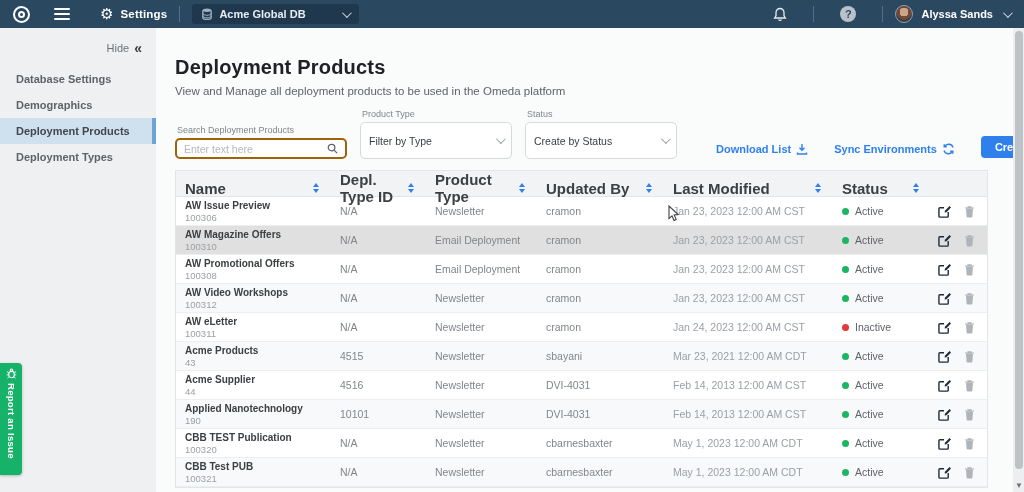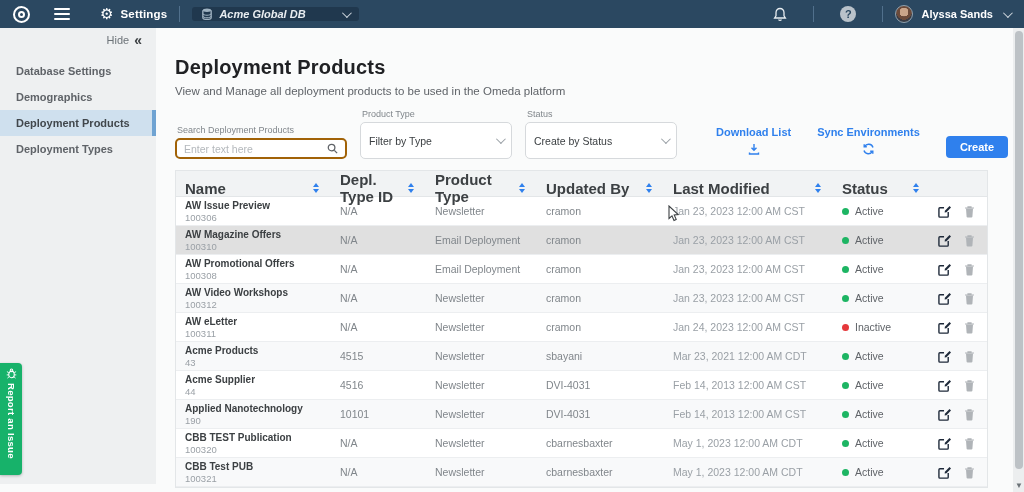--- a/index.html
+++ b/index.html
@@ -7,32 +7,32 @@
 
   
   .topbar { position:absolute; top:0; left:0; width:1024px; height:28px; background:#2b4861; display:flex; align-items:center; color:#fff; z-index:30; }
   .logo { width:17px; height:17px; border:2px solid #fff; border-radius:50%; margin-left:13px; display:flex; align-items:center; justify-content:center; }
   .logo .inner { width:7px; height:7px; border:2px solid #fff; border-radius:50%; }
   .hamburger { margin-left:24px; display:flex; flex-direction:column; gap:3px; cursor:pointer; }
   .hamburger span { width:16px; height:2px; background:#fff; border-radius:1px; }
   .gear { margin-left:30px; font-size:15px; color:#fff; }
   .tb-label { font-size:11.5px; font-weight:bold; margin-left:7px; letter-spacing:.2px; }
   .tb-divider { width:1px; height:16px; background:#51708c; margin:0 12px; }
-  .db-chip { background:#20384e; height:14px; border-radius:3px; display:flex; align-items:center; padding:0 10px; min-width:130px; cursor:pointer;font-style:italic; }
+  .db-chip { background:#20384e; height:20px; border-radius:3px; display:flex; align-items:center; padding:0 10px; min-width:130px; cursor:pointer; }
   .db-icon { width:10px; margin-right:7px; }
   .db-chip .chev { margin-left:36px; }
   .chev { width:7px; height:7px; border-right:1.5px solid #cdd6de; border-bottom:1.5px solid #cdd6de; transform:rotate(45deg) translateY(-2px); display:inline-block; }
   .tb-right { margin-left:auto; display:flex; align-items:center; margin-right:14px; }
   .bell { width:14px; height:15px; margin-right:14px; }
   .help-circle { width:16px; height:16px; border-radius:50%; background:#b9c2ca; color:#2b4861; font-size:11px; font-weight:bold; display:flex; align-items:center; justify-content:center; margin:0 14px; }
   .avatar { width:18px; height:18px; border-radius:50%; background:radial-gradient(circle at 50% 38%, #caa58a 0 34%, #6b4a3a 35% 60%, #3a3c44 61%); border:1px solid #8fa0ad; margin-right:8px; }
   .user-name { font-size:11px; font-weight:bold; margin-right:10px; }
 
   
-  .sidebar { position:absolute; top:20px; left:0; width:156px; height:464px; background:#eef0f1; z-index:10; }
+  .sidebar { position:absolute; top:28px; left:0; width:156px; height:464px; background:#eef0f1; z-index:10; }
   .hide-row { display:flex; justify-content:flex-end; align-items:center; padding:12px 14px 10px 0; font-size:11px; color:#6c7378; cursor:pointer; gap:5px; }
   .hide-row .dbl { font-size:14px; color:#3c4043; font-weight:bold; }
   .side-item { font-size:11px; font-weight:bold; color:#5f6368; padding:7px 0 7px 16px; cursor:pointer; }
   .side-item.active { background:#cfe0ee; color:#41474c; border-right:4px solid #6fa3d2; }
 
   
   .report-tab { position:absolute; left:0; top:363px; width:22px; height:112px; background:#17b26a; border-radius:0 4px 4px 0; z-index:40; display:flex; flex-direction:column; align-items:center; padding-top:5px; cursor:pointer; box-shadow:0 1px 3px rgba(0,0,0,.25); }
   .report-tab svg { margin-bottom:4px; }
   .report-text { writing-mode:vertical-rl; color:#fff; font-size:9.5px; font-weight:bold; letter-spacing:.3px; }
 
@@ -42,21 +42,21 @@
   .page-subtitle { font-size:11.5px; color:#5f6368; margin-top:6px; }
 
   .controls { display:flex; align-items:flex-end; margin-top:12px; width:813px; }
   .field { display:flex; flex-direction:column; margin-right:13px;justify-content:flex-end; }
   .field-label { font-size:9px; color:#80868b; margin-bottom:3px; margin-left:2px; }
   .search-box { width:172px; height:21px; border:2px solid #a16207; border-radius:5px; background:#fff; display:flex; align-items:center; padding:0 7px; }
   .search-box input { border:none; outline:none; flex:1; font-size:10.5px; font-family:"Liberation Sans",sans-serif; color:#3c4043; background:transparent; }
   .search-box input::placeholder { color:#b4b8bc; }
   .selectbox { width:152px; height:37px; border:1px solid #d6d9dc; border-radius:5px; background:#fff; display:flex; align-items:center; justify-content:space-between; padding:0 8px; font-size:10.5px; color:#3c4043; cursor:pointer; }
   .selectbox .chev { border-color:#9aa0a6; }
-  .link-action { display:flex; align-items:center; gap:5px; font-size:11px; font-weight:bold; color:#2f80ed; cursor:pointer; margin-left:26px; white-space:nowrap; padding-bottom:4px;flex-direction:column; }
+  .link-action { display:flex; align-items:center; gap:5px; font-size:11px; font-weight:bold; color:#2f80ed; cursor:pointer; margin-left:26px; white-space:nowrap; padding-bottom:4px; }
   .create-btn { margin-left:26px; background:#2f80ed; color:#fff; font-size:11px; font-weight:bold; border:none; border-radius:4px; height:22px; padding:0 14px; display:flex; align-items:center; gap:6px; cursor:pointer; margin-bottom:1px; font-family:"Liberation Sans",sans-serif; }
 
   
   .table { width:813px; margin-top:11px; border:1px solid #e3e6e8; background:#fff; }
   .thead, .trow { display:grid; grid-template-columns:155px 95px 111px 127px 169px 98px 1fr; align-items:center; }
   .thead { background:#f1f3f4; height:26px; border-bottom:1px solid #e3e6e8; }
   .th { display:flex; align-items:center; justify-content:space-between; font-size:15px; font-weight:bold; color:#3c4043; padding:0 12px 0 9px; height:100%; cursor:pointer; }
   .sort { display:flex; flex-direction:column; line-height:4px; }
   .sort i { border-left:3.5px solid transparent; border-right:3.5px solid transparent; display:block; }
   .sort .up { border-bottom:4px solid #2f80ed; margin-bottom:2px; }

